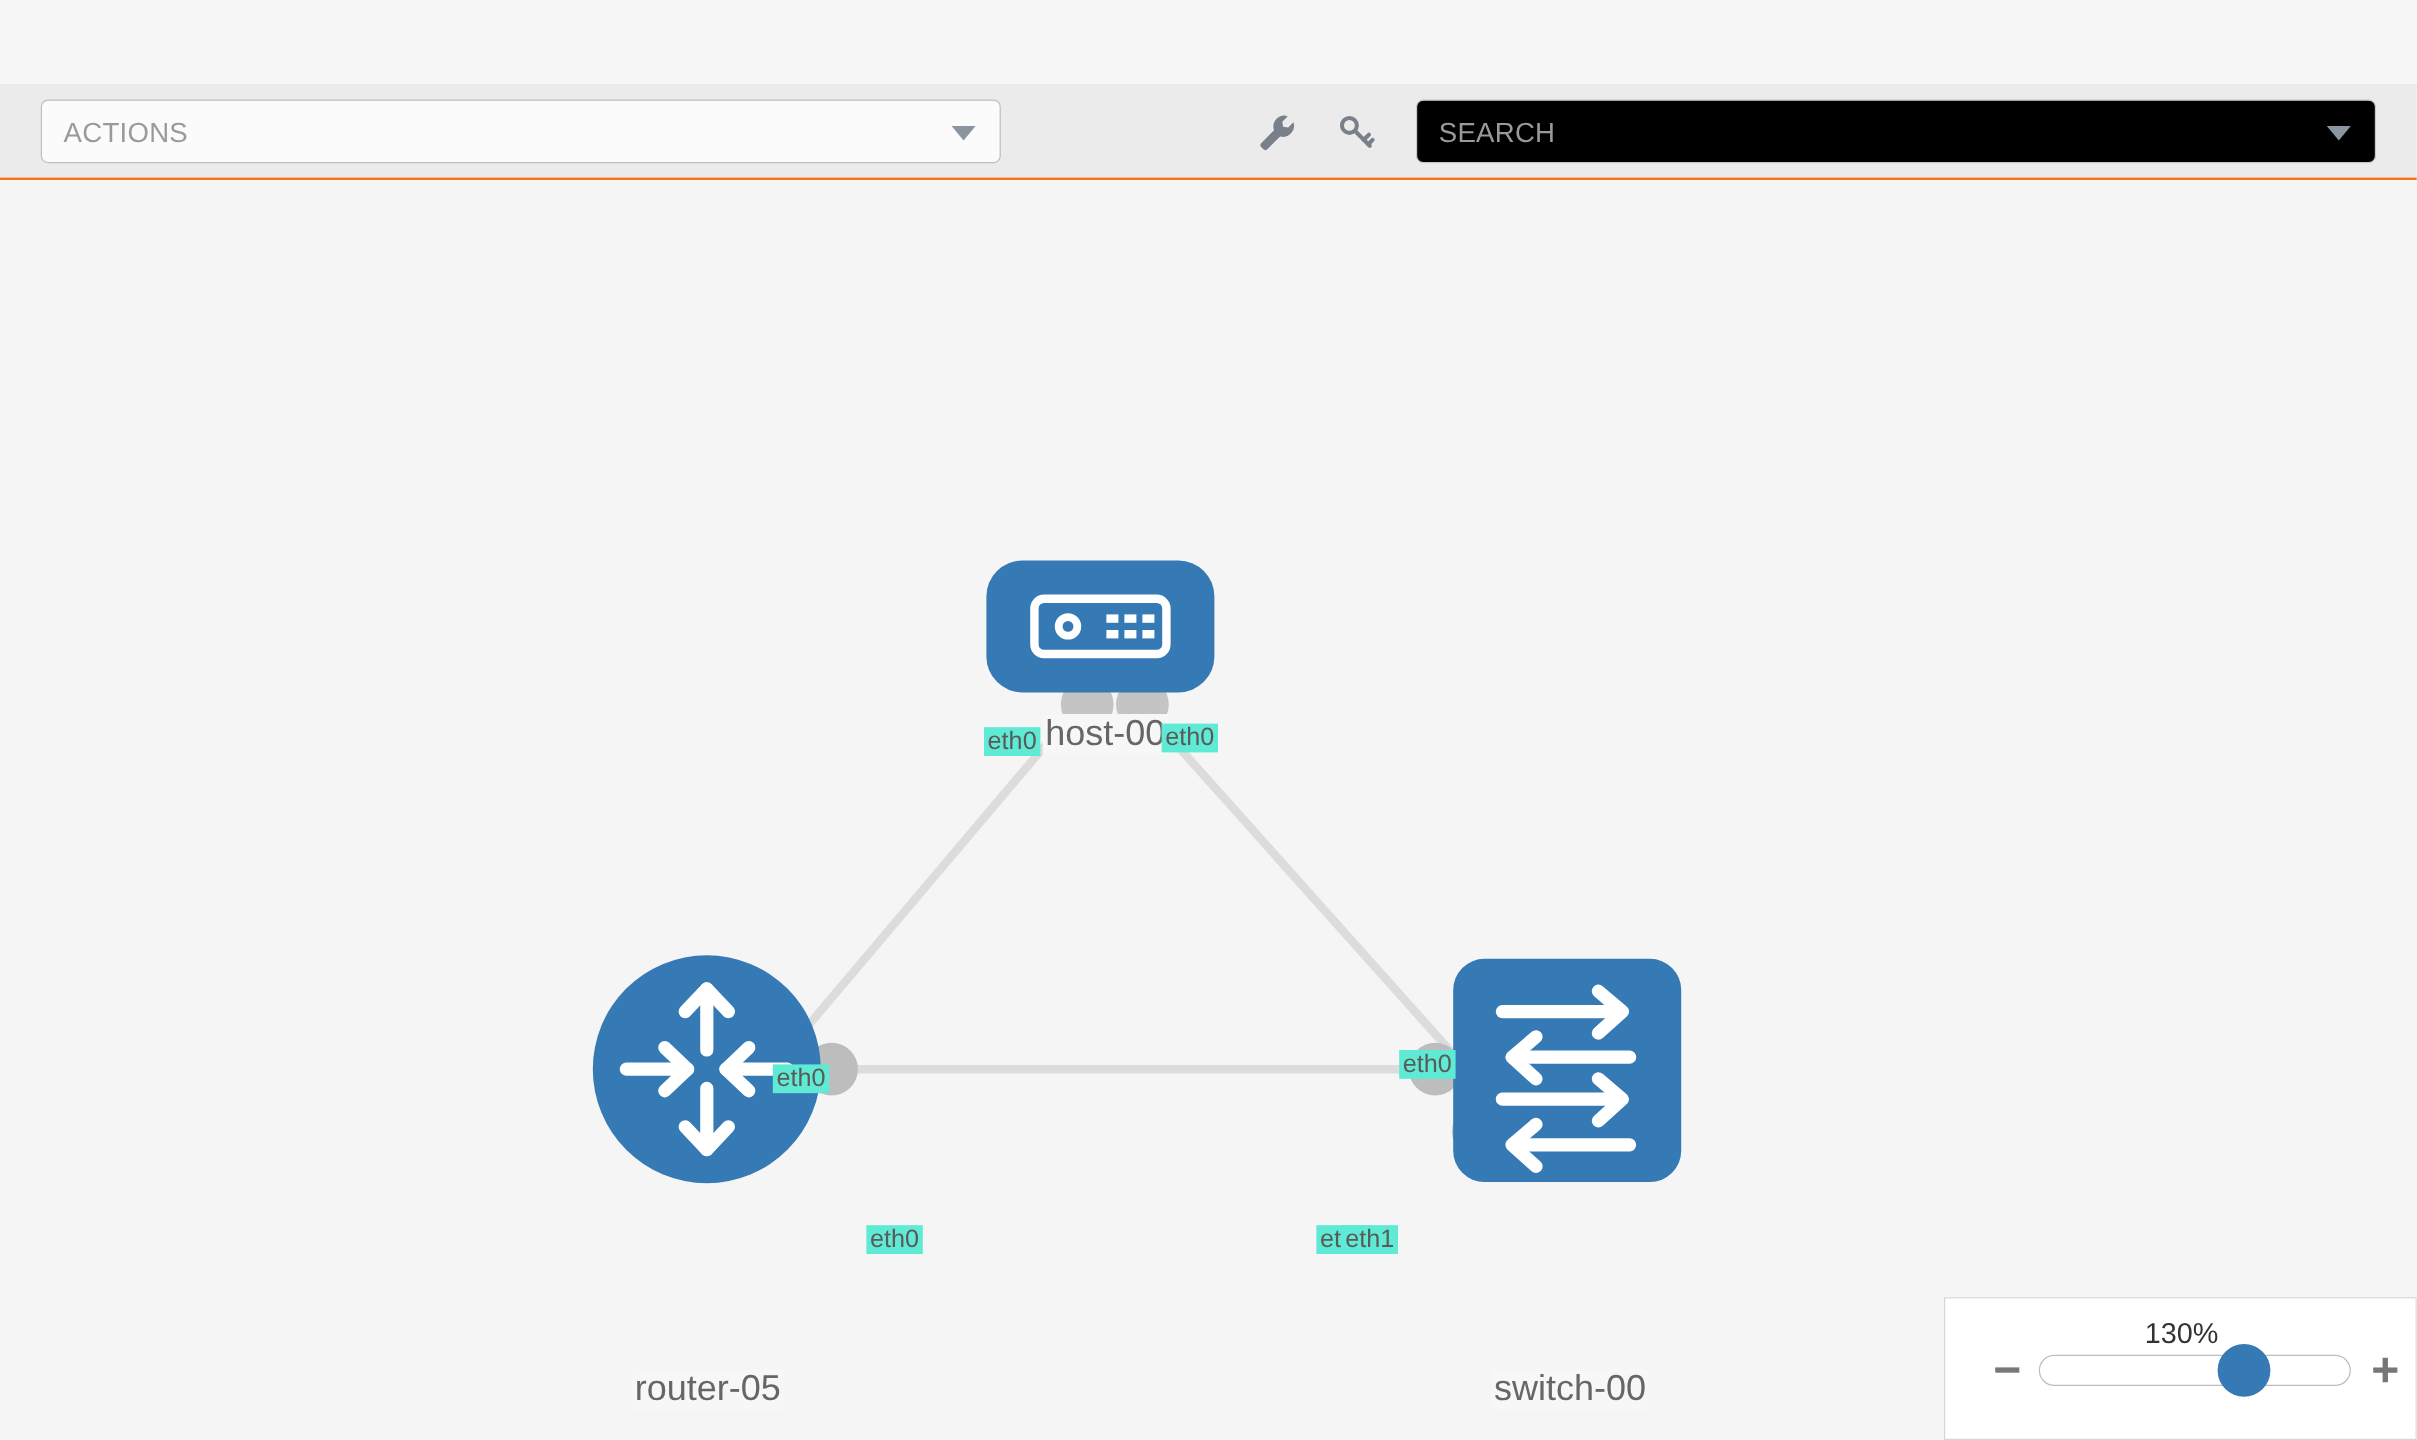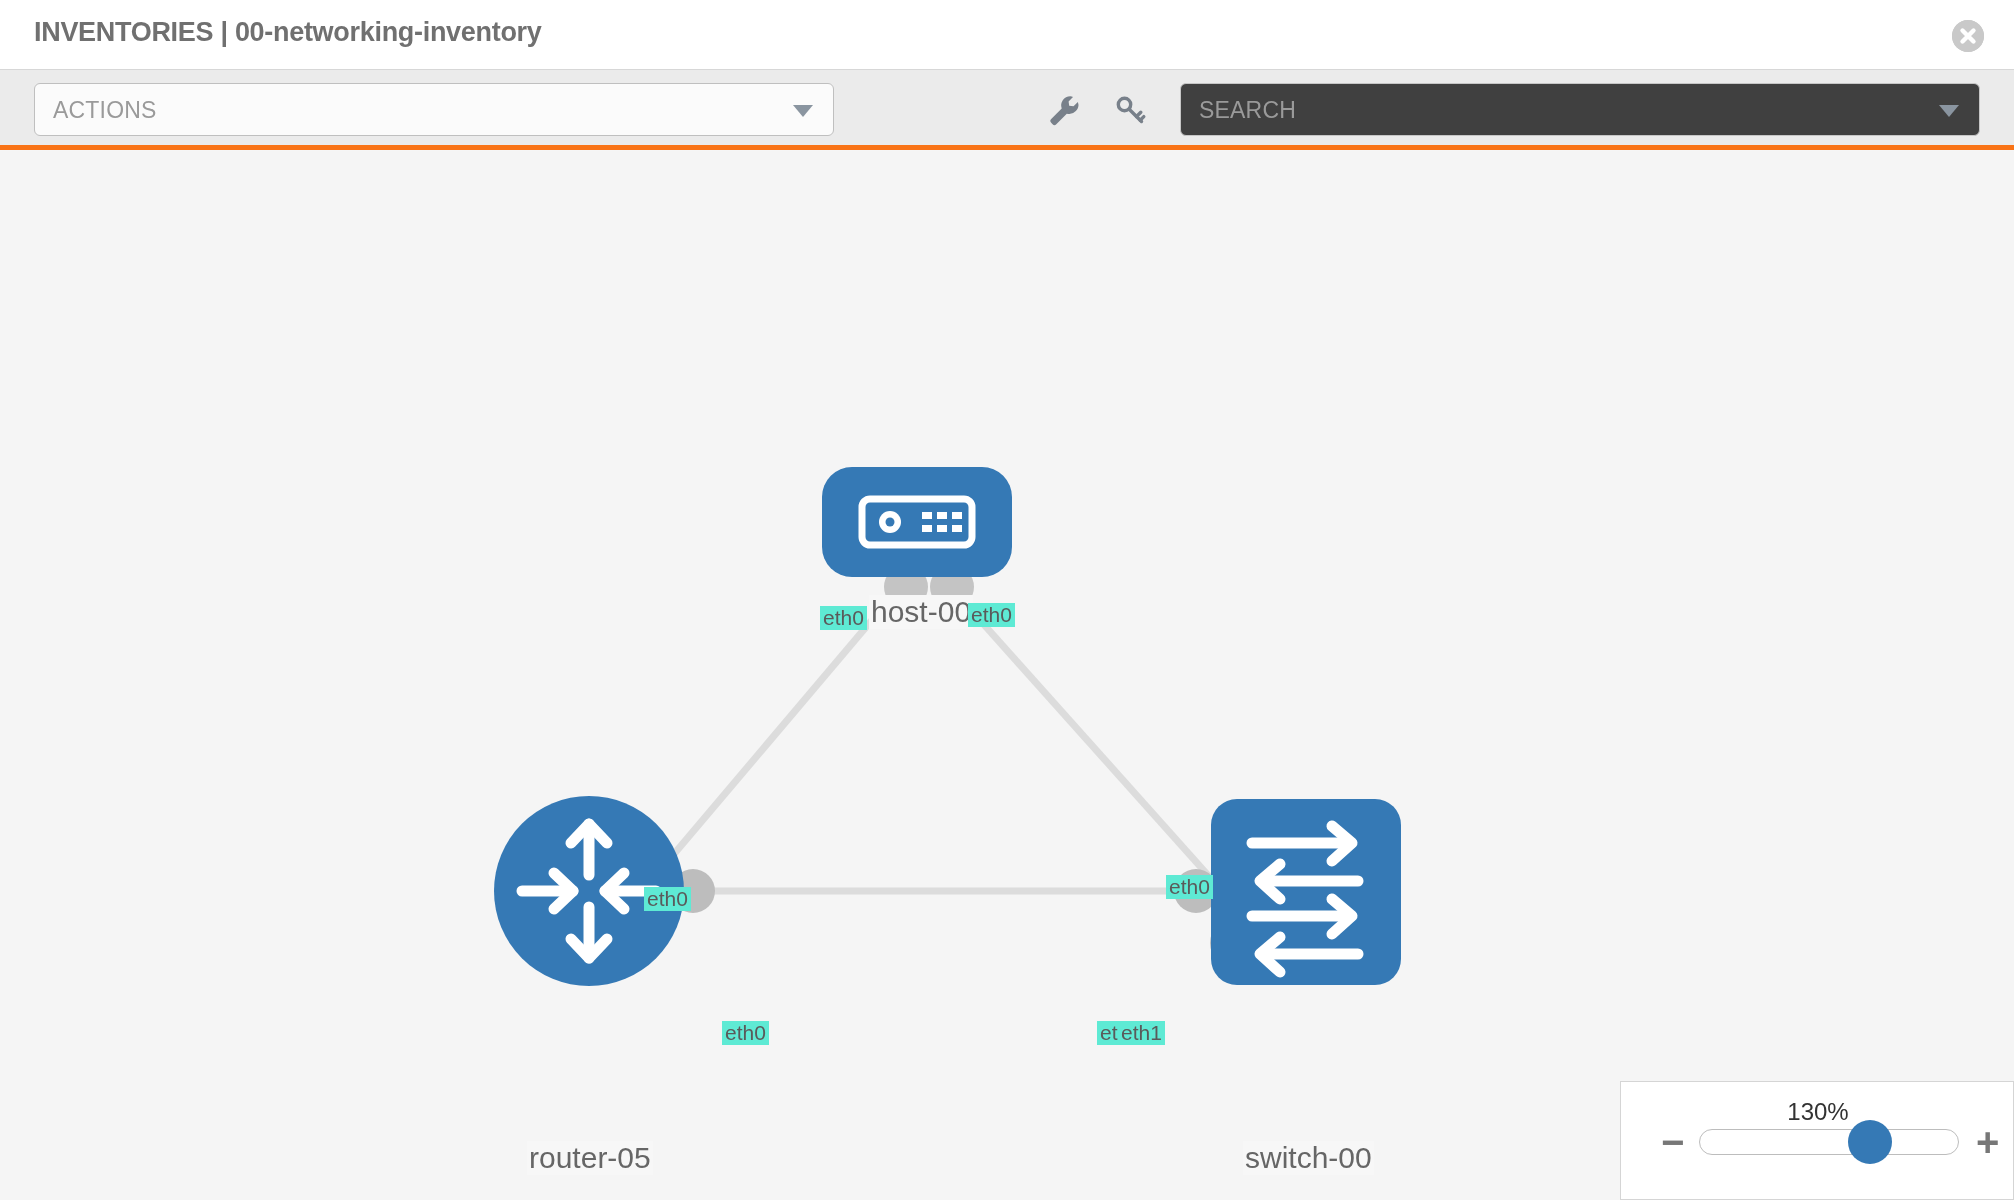--- a/index.html
+++ b/index.html
@@ -38,21 +38,21 @@
     background: #c9c9c9;
     cursor: pointer;
   }
   .close-btn svg { display: block; width: 32px; height: 32px; }
 
   
   .toolbar {
     position: absolute; left: 0; top: 70px;
     width: 2014px; height: 80px;
     background: #ebebeb;
-    border-bottom: 5px solid #f97316;
+    border-bottom: 2px solid #f97316;
   }
   .actions-select {
     position: absolute; left: 34px; top: 13px;
     width: 800px; height: 53px;
     background: #fbfbfb;
     border: 1px solid #bfbfbf;
     border-radius: 6px;
   }
   .actions-label {
     position: absolute; left: 18px; top: 13px;
@@ -73,21 +73,21 @@
     width: 36px; height: 36px;
     cursor: pointer;
   }
   .tool-icon svg { display: block; width: 36px; height: 36px; }
   #wrench-btn { left: 1046px; }
   #key-btn    { left: 1112px; }
 
   .search-select {
     position: absolute; left: 1180px; top: 13px;
     width: 800px; height: 53px;
-    background: #404040;
+    background: #000000;
     border: 1px solid #c6c6c6;
     border-radius: 6px;
   }
   .search-label {
     position: absolute; left: 18px; top: 13px;
     font-size: 23px;
     color: #9a9a9a;
     font-stretch: condensed;
     letter-spacing: 0.2px;
   }
@@ -157,30 +157,20 @@
     border-radius: 50%;
     background: #3579b5;
     cursor: pointer;
   }
 </style>
 </head>
 <body>
 
 <div id="app">
 
-  <div class="header">
-    <div class="header-title">INVENTORIES | 00-networking-inventory</div>
-
-    <div class="close-btn">
-      <svg viewBox="0 0 32 32">
-        <circle cx="16" cy="16" r="16" fill="#c9c9c9"></circle>
-        <path d="M10.5 10.5 L21.5 21.5 M21.5 10.5 L10.5 21.5" stroke="#ffffff" stroke-width="4.4" stroke-linecap="round"></path>
-      </svg>
-    </div>
-  </div>
 
   <div class="toolbar">
 
     <div class="actions-select">
       <div class="actions-label">ACTIONS</div>
       <div class="caret"></div>
     </div>
 
     <div class="tool-icon" id="wrench-btn">
       <svg viewBox="0 0 36 36">

